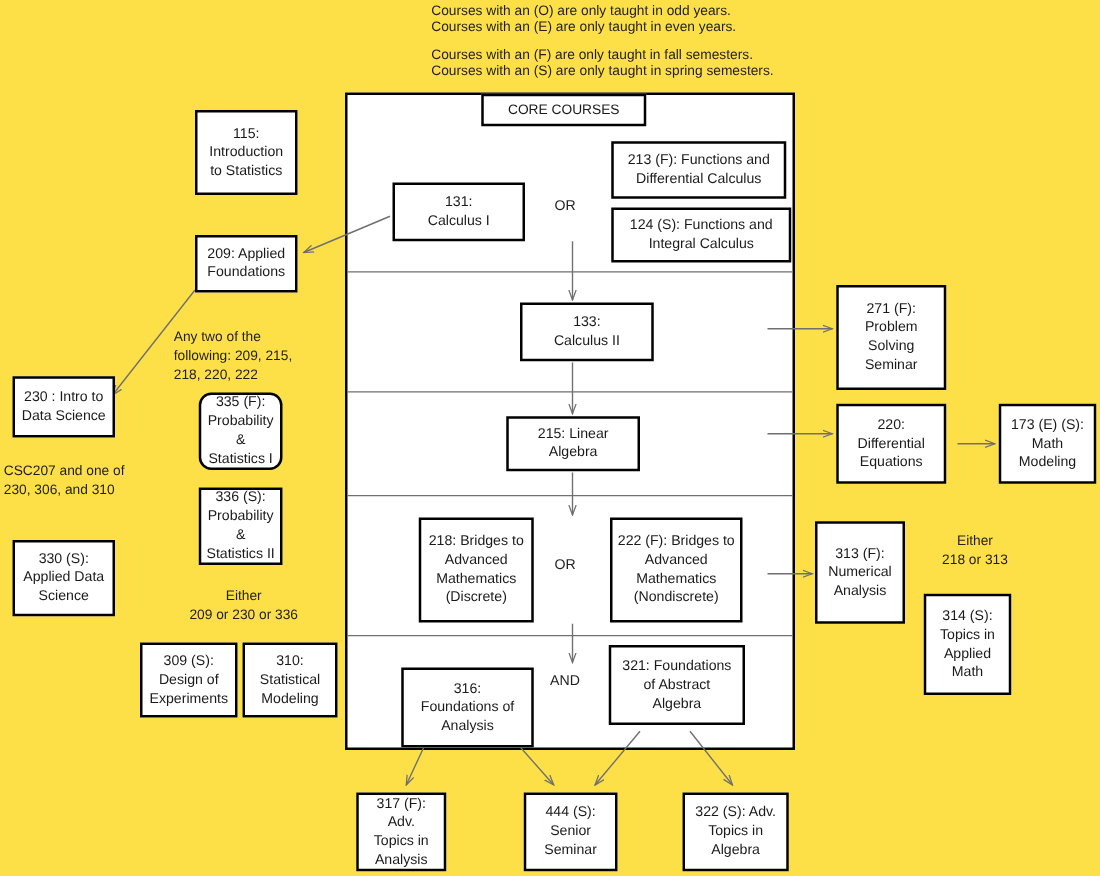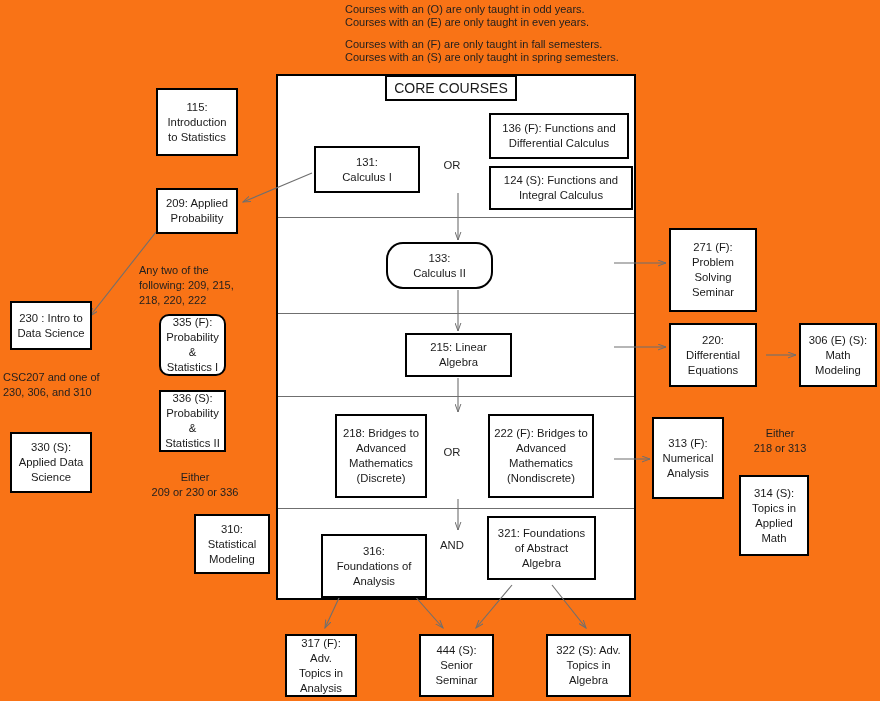--- a/index.html
+++ b/index.html
@@ -4,21 +4,21 @@
 <style>
   html, body {
     margin: 0;
     padding: 0;
     background: #ffffff;
   }
   #canvas {
     position: relative;
     width: 880px;
     height: 701px;
-    background: #f97316;
+    background: #fde047;
     font-family: "Liberation Sans", sans-serif;
     color: #1a1a1a;
     overflow: hidden;
   }
   .legend {
     position: absolute;
     font-size: 11px;
     line-height: 13.4px;
     white-space: pre-line;
     color: #1f1f1f;
@@ -91,31 +91,31 @@
   <div class="legend" style="left:345px; top:38px;">Courses with an (F) are only taught in fall semesters.
 Courses with an (S) are only taught in spring semesters.</div>
 
   <div class="container" style="left:276px; top:74px; width:360px; height:526px;"></div>
 
   <div class="divider" style="left:278px; top:217px; width:356px;"></div>
   <div class="divider" style="left:278px; top:313px; width:356px;"></div>
   <div class="divider" style="left:278px; top:396px; width:356px;"></div>
   <div class="divider" style="left:278px; top:508px; width:356px;"></div>
 
-  <div class="box" style="left:385px; top:75px; width:132px; height:26px; font-size:14px;">CORE COURSES</div>
+  <div class="box" style="left:385px; top:75px; width:132px; height:26px; font-size:11px;">CORE COURSES</div>
 
   <div class="box" style="left:314px; top:146px; width:106px; height:47px;">131:
 Calculus I</div>
   <div class="conj" style="left:434px; top:158px; width:36px;">OR</div>
-  <div class="box" style="left:489px; top:113px; width:140px; height:46px;">136 (F): Functions and
+  <div class="box" style="left:489px; top:113px; width:140px; height:46px;">213 (F): Functions and
 Differential Calculus</div>
   <div class="box" style="left:489px; top:166px; width:144px; height:44px;">124 (S): Functions and
 Integral Calculus</div>
 
-  <div class="box" style="left:386px; top:242px; width:107px; height:47px;border-radius:17px;">133:
+  <div class="box" style="left:416px; top:242px; width:107px; height:47px;">133:
 Calculus II</div>
 
   <div class="box" style="left:405px; top:333px; width:107px; height:44px;">215: Linear Algebra</div>
 
   <div class="box" style="left:335px; top:414px; width:92px; height:84px;">218: Bridges to
 Advanced
 Mathematics
 (Discrete)</div>
   <div class="conj" style="left:434px; top:445px; width:36px;">OR</div>
   <div class="box" style="left:488px; top:414px; width:106px; height:84px;">222 (F): Bridges to
@@ -128,52 +128,55 @@
 Analysis</div>
   <div class="conj" style="left:432px; top:538px; width:40px;">AND</div>
   <div class="box" style="left:487px; top:516px; width:109px; height:64px;text-align:center;">321: Foundations
 of Abstract
 Algebra</div>
 
   <div class="box" style="left:156px; top:88px; width:82px; height:68px;">115:
 Introduction
 to Statistics</div>
   <div class="box" style="left:156px; top:188px; width:82px; height:46px;">209: Applied
-Probability</div>
+Foundations</div>
   <div class="box" style="left:10px; top:301px; width:82px; height:49px;">230 : Intro to
 Data Science</div>
   <div class="box" style="left:10px; top:432px; width:82px; height:61px;">330 (S):
 Applied Data
 Science</div>
   <div class="box" style="left:159px; top:314px; width:67px; height:62px;border-radius:10px;">335 (F):
 Probability &amp;
 Statistics I</div>
   <div class="box" style="left:159px; top:390px; width:67px; height:62px;">336 (S):
 Probability &amp;
 Statistics II</div>
+  <div class="box" style="left:112px; top:514px; width:78px; height:60px;">309  (S):
+Design of
+Experiments</div>
   <div class="box" style="left:194px; top:514px; width:76px; height:60px;">310:
 Statistical
 Modeling</div>
 
   <div class="note left" style="left:139px; top:263px; width:125px;">Any two of the
 following: 209, 215,
 218, 220, 222</div>
   <div class="note left" style="left:3px; top:370px; width:120px;">CSC207 and one of
 230, 306, and 310</div>
   <div class="note center" style="left:125px; top:470px; width:140px;">Either
 209 or 230 or 336</div>
 
   <div class="box" style="left:669px; top:228px; width:88px; height:84px;">271 (F):
 Problem
 Solving
 Seminar</div>
   <div class="box" style="left:669px; top:323px; width:88px; height:64px;">220:
 Differential
 Equations</div>
-  <div class="box" style="left:799px; top:323px; width:78px; height:64px;">306 (E) (S):
+  <div class="box" style="left:799px; top:323px; width:78px; height:64px;">173 (E) (S):
 Math
 Modeling</div>
   <div class="box" style="left:652px; top:417px; width:72px; height:82px;">313 (F):
 Numerical
 Analysis</div>
   <div class="box" style="left:739px; top:475px; width:70px; height:81px;">314 (S):
 Topics in
 Applied
 Math</div>
 

